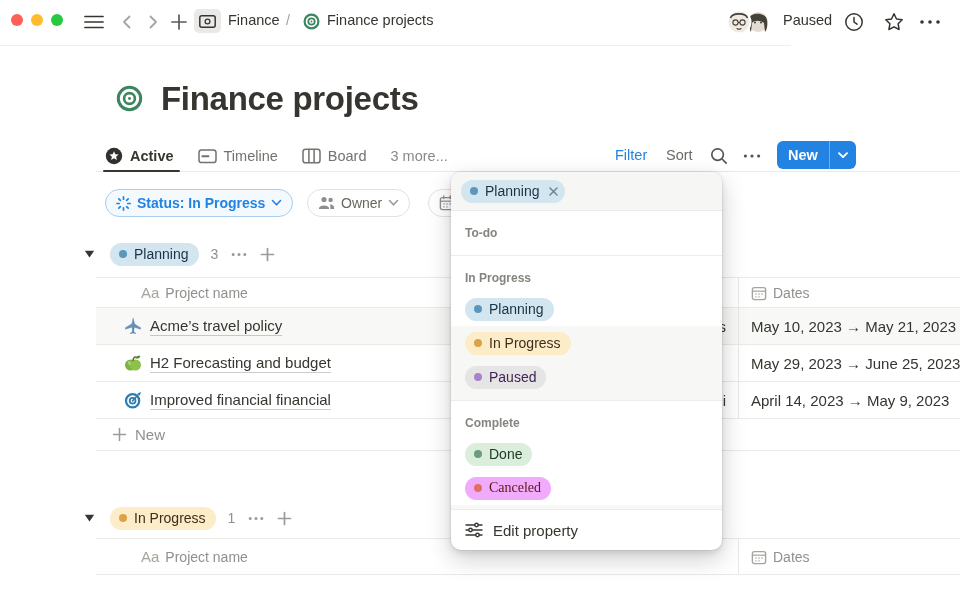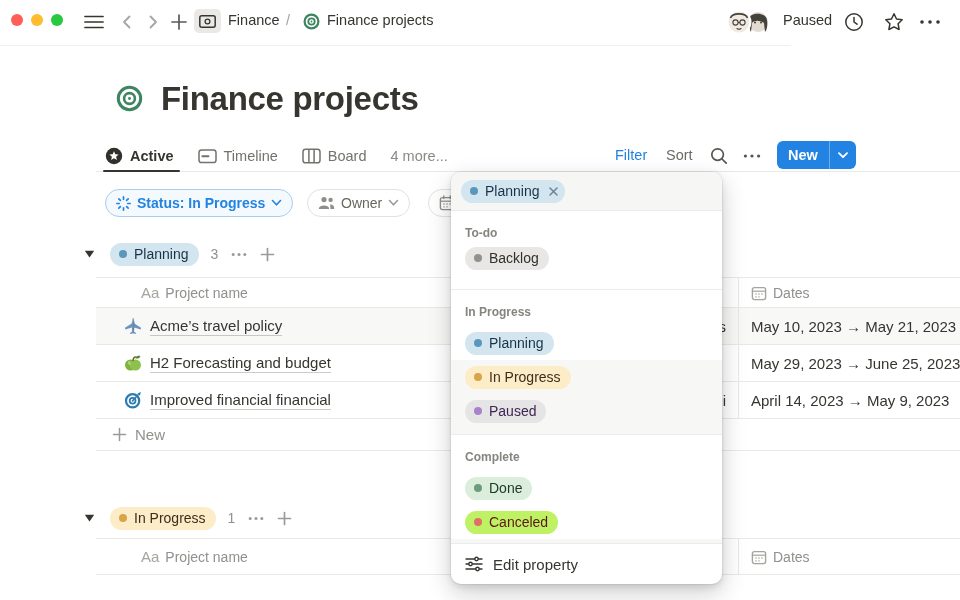--- a/index.html
+++ b/index.html
@@ -52,21 +52,21 @@
   .chip-date{left:428px;width:60px;border:1px solid #E3E2E0;color:#68675F;}
 
   
   .pill{display:inline-flex;align-items:center;gap:7px;height:23px;padding:0 10px 0 9px;border-radius:12px;font-size:14px;white-space:nowrap;}
   .pill .dot{width:8px;height:8px;border-radius:50%;flex:none;}
   .tag-blue{background:#D3E5EF;color:#183347;} .tag-blue .dot{background:#5B97BD;}
   .tag-grey{background:#E8E7E5;color:#32302C;} .tag-grey .dot{background:#91918E;}
   .tag-yellow{background:#FDECC8;color:#402C1B;} .tag-yellow .dot{background:#D9A34A;}
   .tag-purple{background:#e5e5e5;color:#412454;} .tag-purple .dot{background:#A883C9;}
   .tag-green{background:#DBEDDB;color:#1C3829;} .tag-green .dot{background:#6C9B7D;}
-  .tag-red{background:#bef264;color:#5D1715;} .tag-red .dot{background:#E16F64;}
+  .tag-red{background:#f0abfc;color:#5D1715;font-family:Liberation Serif, serif;} .tag-red .dot{background:#E16F64;}
 
   
   .group-head{position:absolute;left:84px;height:26px;display:flex;align-items:center;gap:10px;}
   .group-head .count{font-size:14px;color:#91908C;margin-left:2px;}
   .ghost-btn{display:flex;align-items:center;justify-content:center;width:22px;height:22px;border-radius:4px;cursor:pointer;}
   .tri{cursor:pointer;}
 
   .tbl{position:absolute;left:96px;width:864px;}
   .trow{display:flex;align-items:center;border-bottom:1px solid #E9E9E7;box-sizing:border-box;}
   .trow.hdr{height:31px;border-top:1px solid #E9E9E7;color:#91908C;font-size:14px;gap:46px;}
@@ -227,21 +227,21 @@
         <span>
           <svg width="19" height="18" viewBox="0 0 19 18">
               <rect x="1" y="2.2" width="17" height="13.6" rx="2.6" fill="none" stroke="#73726D" stroke-width="1.5"></rect>
               <line x1="6.9" y1="2.6" x2="6.9" y2="15.4" stroke="#73726D" stroke-width="1.5"></line>
               <line x1="12.1" y1="2.6" x2="12.1" y2="15.4" stroke="#73726D" stroke-width="1.5"></line>
             </svg>
         </span>
         <span>Board</span>
       </div>
       <div class="vtab more">
-        <span>4 more...</span>
+        <span>3 more...</span>
       </div>
     </div>
 
     <span class="t-filter">Filter</span>
     <span class="t-sort">Sort</span>
     <span class="t-search">
       <svg width="20" height="20" viewBox="0 0 20 20">
           <circle cx="8.6" cy="8.6" r="5.8" fill="none" stroke="#56554F" stroke-width="1.7"></circle>
           <line x1="13" y1="13" x2="17.2" y2="17.2" stroke="#56554F" stroke-width="1.7" stroke-linecap="round"></line>
         </svg>
@@ -510,26 +510,20 @@
               <g stroke="#68829B" stroke-width="1.4" stroke-linecap="round">
                 <line x1="1" y1="1" x2="8" y2="8"></line>
                 <line x1="8" y1="1" x2="1" y2="8"></line>
               </g>
             </svg>
         </span>
       </span>
     </div>
 
     <div class="dd-label">To-do</div>
-    <div class="dd-opt">
-      <span class="pill tag-grey">
-          <span class="dot"></span>
-          <span>Backlog</span>
-        </span>
-    </div>
     <div class="dd-div"></div>
 
     <div class="dd-label gap">In Progress</div>
     <div class="dd-opt">
       <span class="pill tag-blue">
           <span class="dot"></span>
           <span>Planning</span>
         </span>
     </div>
     <div class="dd-band">

